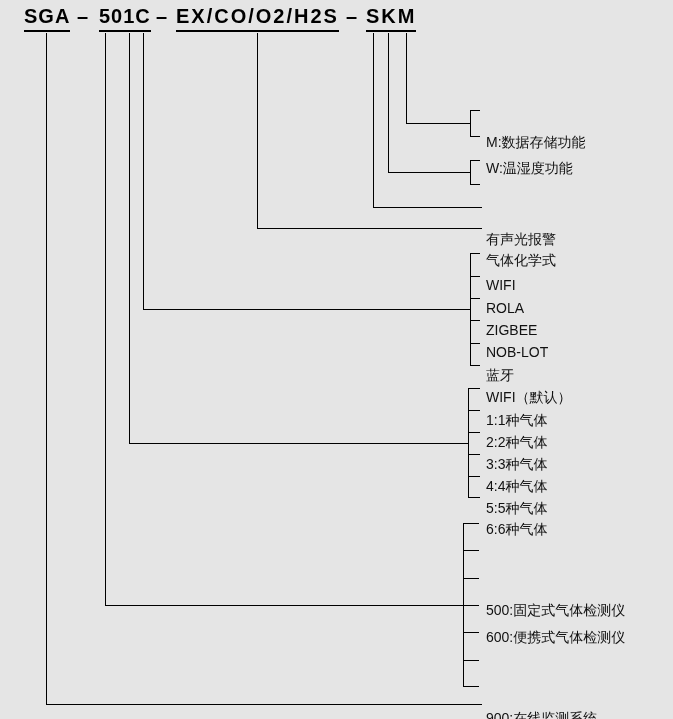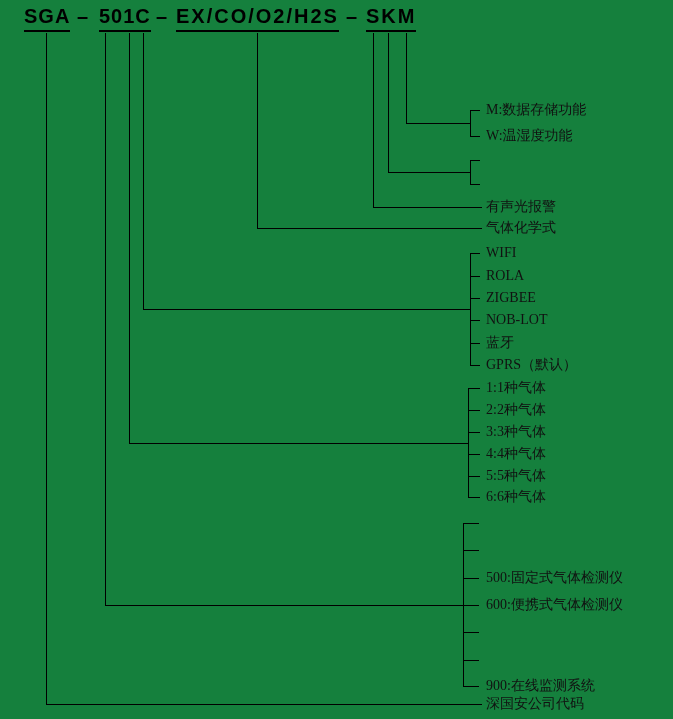--- a/index.html
+++ b/index.html
@@ -1,20 +1,20 @@
 <!DOCTYPE html>
 <html><head>
 <meta charset="utf-8">
 <style>
   html, body { margin: 0; padding: 0; background: #ffffff; }
   #canvas {
     position: relative;
     width: 673px;
     height: 719px;
-    background: #15803d;
+    background: #e5e5e5;
     overflow: hidden;
   }
   #lines { position: absolute; top: 0; left: 0; }
   .seg {
     position: absolute;
     top: 5px;
     font: bold 20px "Liberation Sans", sans-serif;
     letter-spacing: 1px;
     color: #000;
     border-bottom: 2px solid #000;
@@ -28,23 +28,24 @@
     font: bold 20px "Liberation Sans", sans-serif;
     color: #000;
     white-space: nowrap;
   }
   .lbl {
     position: absolute;
     left: 486px;
     height: 18px;
     line-height: 18px;
     font-size: 14px;
-    font-family: Liberation Serif, serif;
+    font-family: Liberation Sans, sans-serif;
     color: #111;
     white-space: nowrap;
+    margin-top: 32px;
   }
 </style>
 </head>
 <body>
 
 <div id="canvas">
 
   <svg id="lines" width="673" height="719" viewBox="0 0 673 719" fill="none" stroke="#000" stroke-width="1" shape-rendering="crispEdges">
     <polyline points="46,33 46,704 482,704"></polyline>
     <polyline points="105,33 105,605 463,605"></polyline>
@@ -76,21 +77,21 @@
 
 
   <div class="lbl" style="top:198px">有声光报警</div>
   <div class="lbl" style="top:219px">气体化学式</div>
 
   <div class="lbl" style="top:244px">WIFI</div>
   <div class="lbl" style="top:267px">ROLA</div>
   <div class="lbl" style="top:289px">ZIGBEE</div>
   <div class="lbl" style="top:311px">NOB-LOT</div>
   <div class="lbl" style="top:334px">蓝牙</div>
-  <div class="lbl" style="top:356px">GPRS（默认）</div>
+  <div class="lbl" style="top:356px">WIFI（默认）</div>
 
   <div class="lbl" style="top:379px">1:1种气体</div>
   <div class="lbl" style="top:401px">2:2种气体</div>
   <div class="lbl" style="top:423px">3:3种气体</div>
   <div class="lbl" style="top:445px">4:4种气体</div>
   <div class="lbl" style="top:467px">5:5种气体</div>
   <div class="lbl" style="top:488px">6:6种气体</div>
 
   <div class="lbl" style="top:569px">500:固定式气体检测仪</div>
   <div class="lbl" style="top:596px">600:便携式气体检测仪</div>

